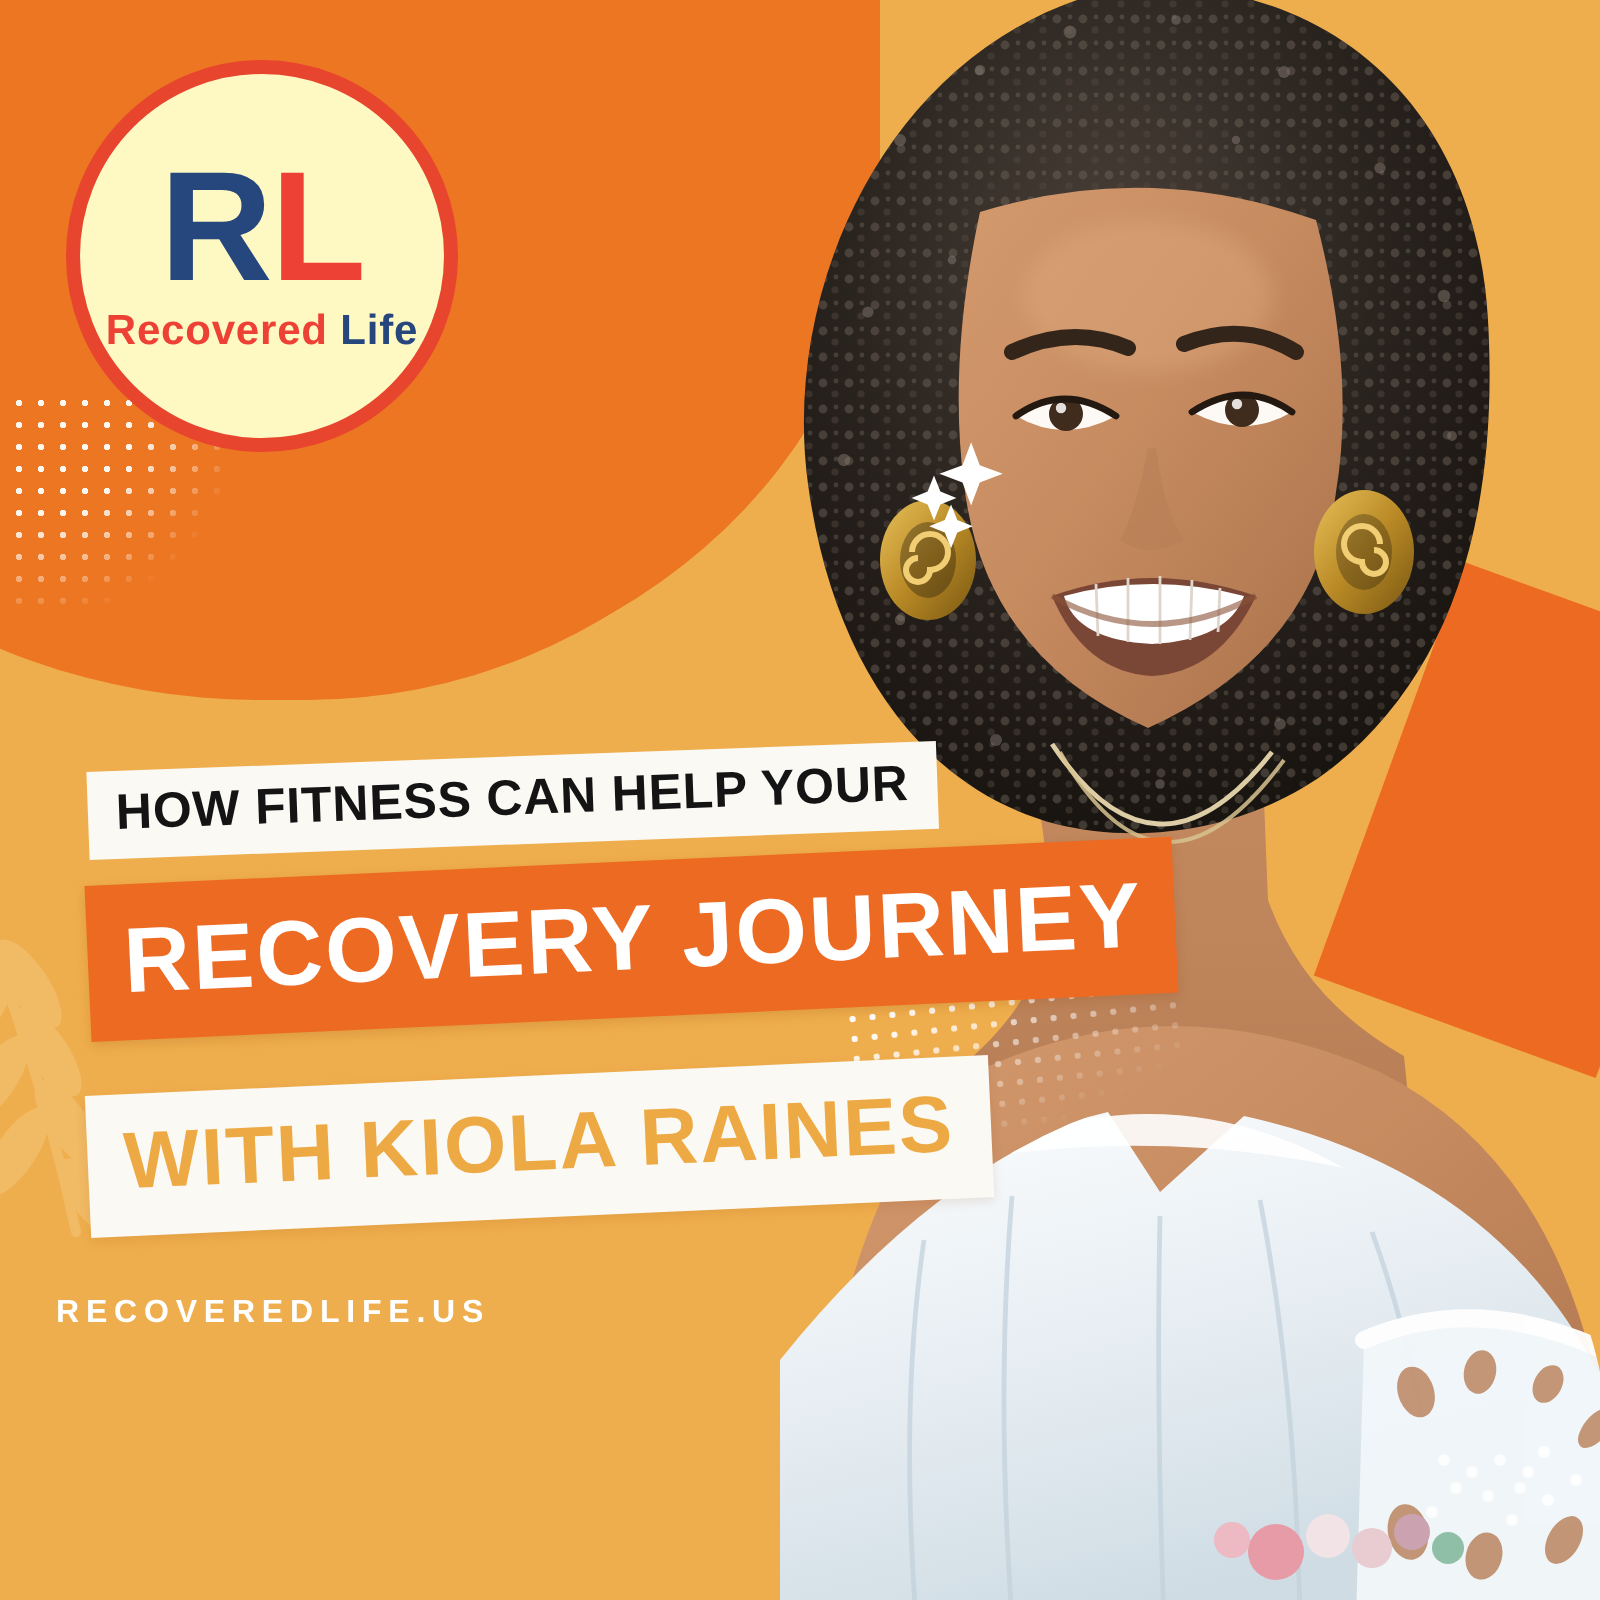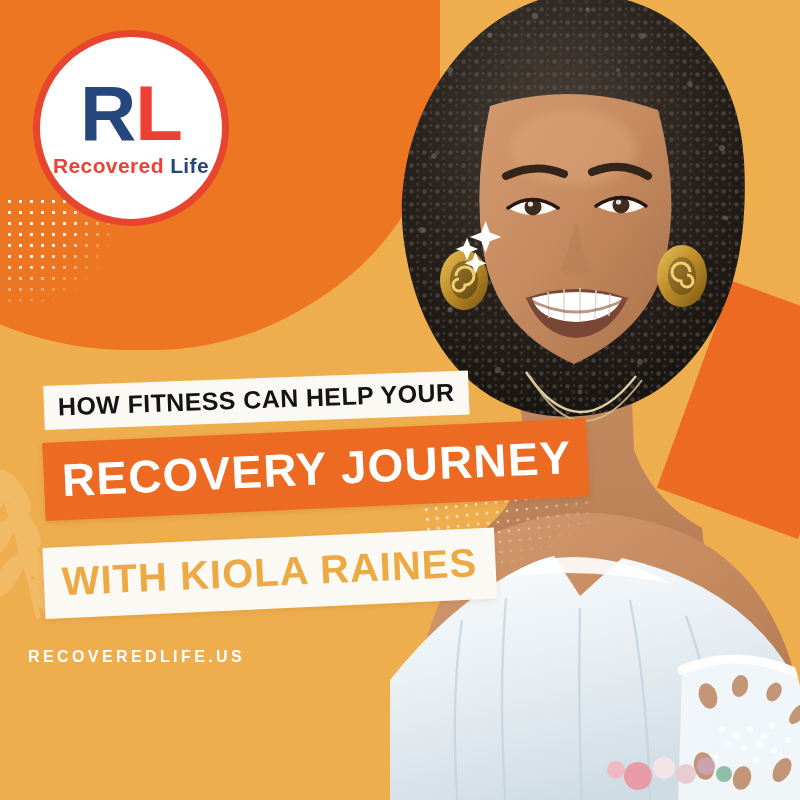--- a/index.html
+++ b/index.html
@@ -81,21 +81,21 @@
     left:330px; top:-20px;
     width:500px; height:830px;
   }
 
   
   .logo-badge {
     position:absolute;
     left:33px; top:30px;
     width:196px; height:196px;
     border-radius:50%;
-    background:#ffffff;
+    background:#fef9c3;
     border:7px solid #E8452F;
     display:flex; flex-direction:column;
     align-items:center; justify-content:center;
   }
   .logo-rl {
     font-size:78px;
     font-weight:bold;
     line-height:.92;
     letter-spacing:-1px;
     font-family:"Liberation Sans", sans-serif;

